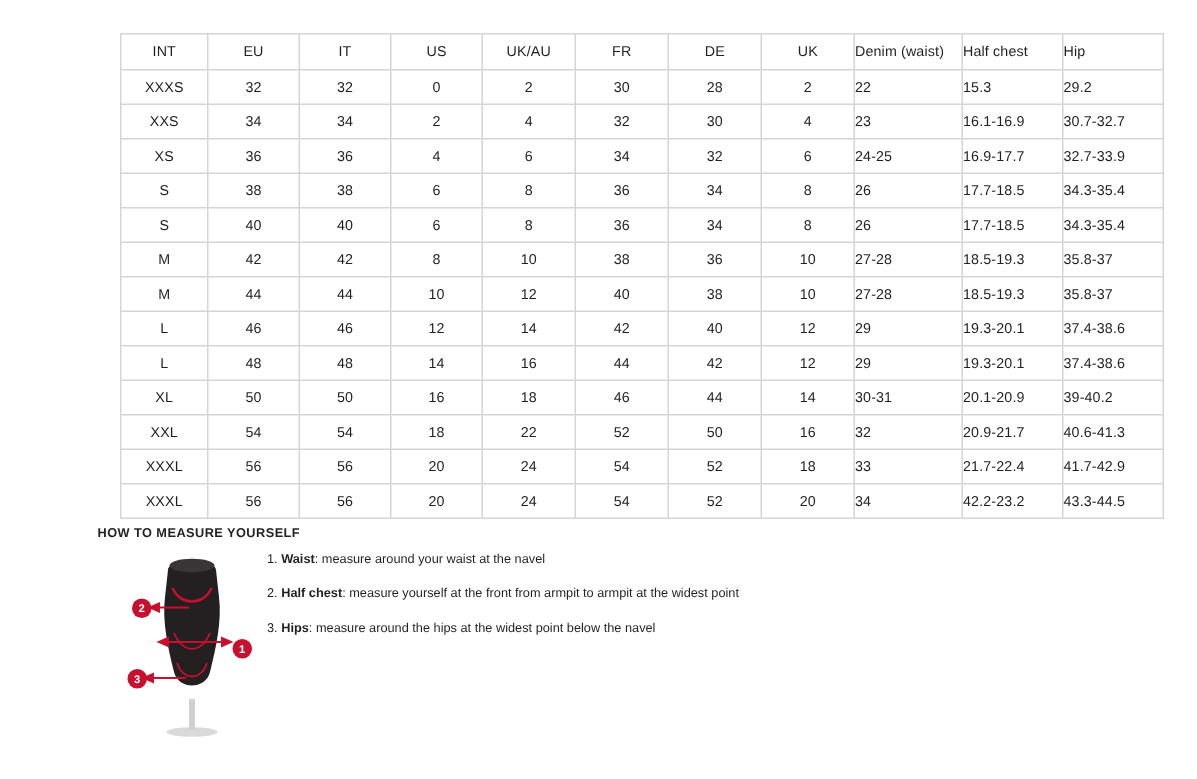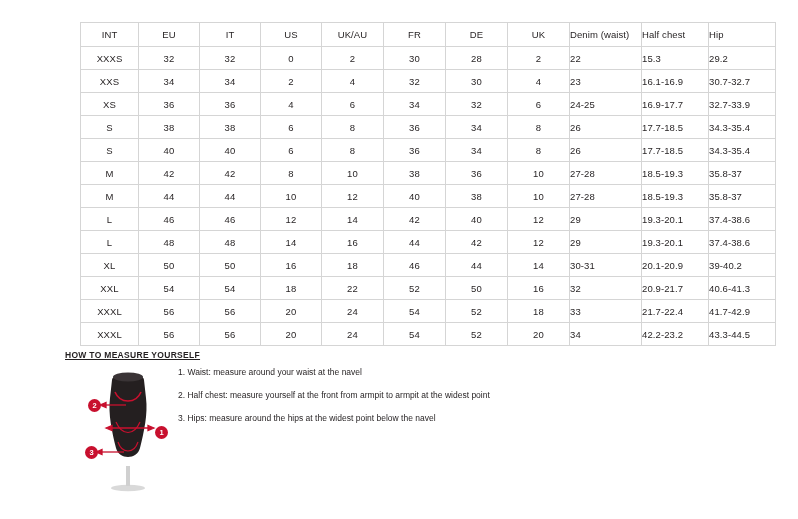--- a/index.html
+++ b/index.html
@@ -67,36 +67,35 @@
 
   
   .measure-title {
     position: absolute;
     left: 65px;
     top: 350px;
     font-size: 8.5px;
     font-weight: bold;
     letter-spacing: 0.3px;
     color: #231f20;
-    text-decoration: underline;
   }
   .measure-block {
     position: absolute;
     left: 178px;
     top: 367px;
     width: 420px;
   }
   .measure-line {
     font-size: 8.5px;
     color: #231f20;
     margin-bottom: 12px;
     line-height: 11px;
   }
   .measure-line b {
-    font-weight: normal;
+    font-weight: bold;
   }
 
   
   .figure {
     position: absolute;
     left: 82px;
     top: 362px;
     width: 92px;
     height: 130px;
   }

